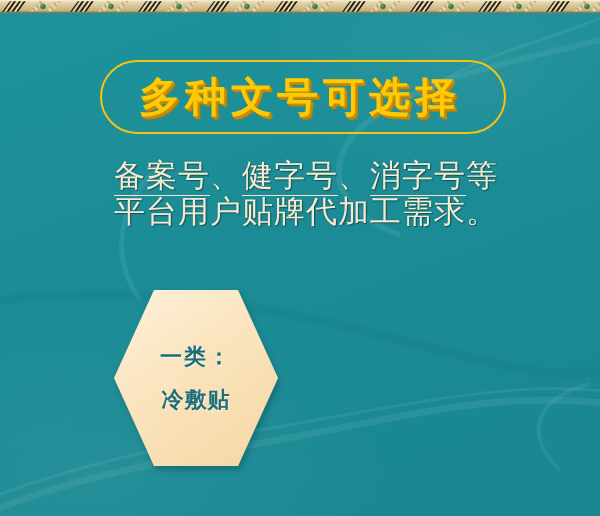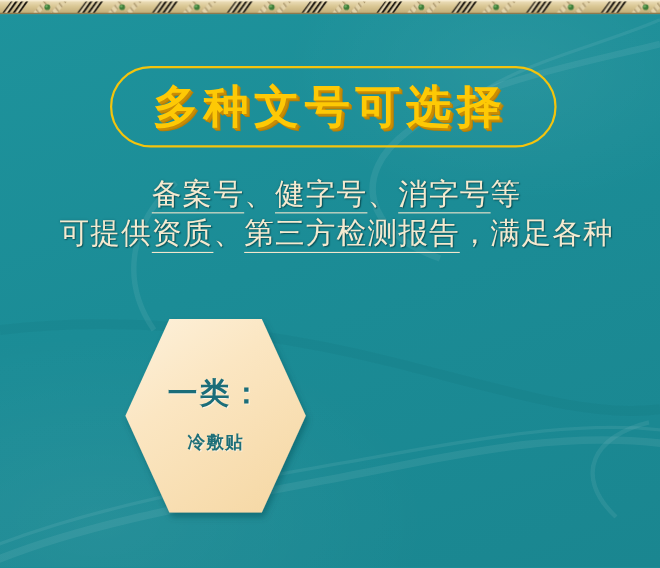--- a/index.html
+++ b/index.html
@@ -46,47 +46,47 @@
        1px 1px 0 #d89a05;
     white-space:nowrap;
   }
 
   
   .body-wrap{
     position:absolute;left:0;top:158px;width:600px;
     text-align:center;
   }
   .bline{
-    font-size:27px;line-height:36px;color:#f4ead0;
+    font-size:31px;line-height:36px;color:#f4ead0;
     letter-spacing:1px;white-space:nowrap;
     text-shadow:1px 1px 1px rgba(0,50,55,.55), 0 0 2px rgba(0,40,45,.35);
     margin-left:12px;
   }
   .u{
     border-bottom:1.5px solid #f1e6cc;
     padding-bottom:2px;
   }
 
   
   .hex{
     position:absolute;width:168px;height:180px;
   }
   .hex svg{display:block;overflow:visible;}
   .hex-label{
     position:absolute;left:0;top:0;width:168px;height:180px;
     display:flex;flex-direction:column;align-items:center;justify-content:center;
     pointer-events:none;
   }
   .hex-title{
-    font-size:27px;font-weight:bold;color:#1b6d79;letter-spacing:2px;
+    font-size:22px;font-weight:bold;color:#1b6d79;letter-spacing:2px;
     margin-bottom:13px;white-space:nowrap;
     text-shadow:1px 1px 0 rgba(255,255,255,.55);
   }
   .hex-sub{
-    font-size:16px;font-weight:bold;color:#1e6f78;line-height:29px;
+    font-size:22px;font-weight:bold;color:#1e6f78;line-height:29px;
     letter-spacing:1px;white-space:nowrap;
     text-shadow:1px 1px 0 rgba(255,255,255,.5);
   }
   #hex-1{left:112px;top:288px;}
   #hex-2{left:322px;top:288px;}
 </style>
 </head>
 <body>
 
 <div id="stage">
@@ -143,21 +143,21 @@
   </div>
 
   <div class="title-box"></div>
   <div class="title-text">多种文号可选择</div>
 
   <div class="body-wrap">
     <div class="bline">
       <span class="u">备案号</span><span>、</span><span class="u">健字号</span><span>、</span><span class="u">消字号</span><span>等</span>
     </div>
     <div class="bline">
-      <span>可提供</span><span class="u">资质</span><span>、</span><span class="u">第三方检测报告</span><span>，满足各种</span>
+      <span>平台用户贴牌代加工需求。</span>
     </div>
   </div>
 
   <div class="hex" id="hex-1">
     <svg width="168" height="180" viewBox="0 0 168 180" xmlns="http://www.w3.org/2000/svg">
       <defs>
         <linearGradient id="hexg1" x1="0.1" y1="0" x2="0.75" y2="1">
           <stop offset="0%" stop-color="#fdf0d9"></stop>
           <stop offset="38%" stop-color="#fbe6c2"></stop>
           <stop offset="100%" stop-color="#f6d9a7"></stop>

